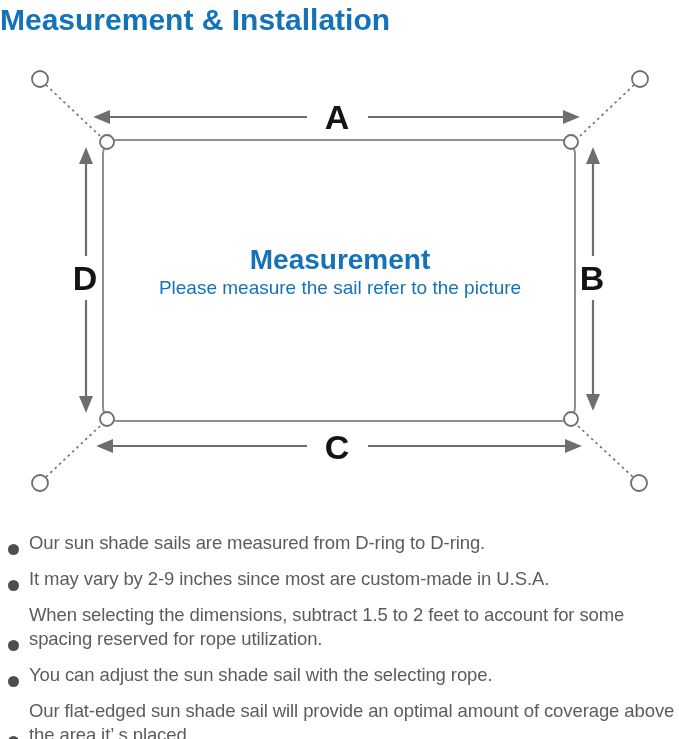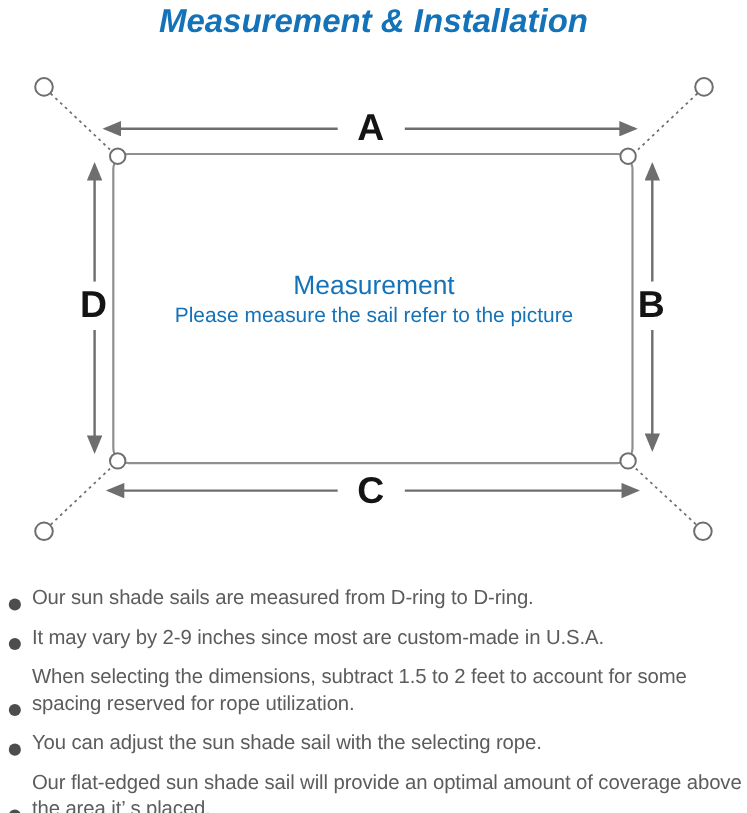--- a/index.html
+++ b/index.html
@@ -15,23 +15,22 @@
     width:679px;height:739px;
     font-family:"Liberation Sans",sans-serif;
     overflow:hidden;
     position:relative;
   }
   .page{width:679px;height:739px;background:#fff;}
 
   
   .header{
     height:60px;
-    display:flex;align-items:flex-start;justify-content:center;
+    display:flex;align-items:flex-start;justify-content:flex-start;
     padding-top:3px;
-    font-style:italic;
   }
   .title{
     color:var(--accent);
     font-size:30px;
     font-weight:700;
     letter-spacing:0px;
   }
 
   
   .diagram{
@@ -49,22 +48,22 @@
     position:absolute;
     transform:translate(-50%,-50%);
     white-space:nowrap;
   }
   .dimlabel{
     font-size:34px;
     font-weight:700;
     color:var(--label);
   }
   .c-title{
-    font-size:24px;
-    font-weight:400;
+    font-size:28px;
+    font-weight:700;
     color:var(--accent);
   }
   .c-sub{
     font-size:19px;
     color:var(--accent);
   }
 
   
   .notes{
     list-style:none;

